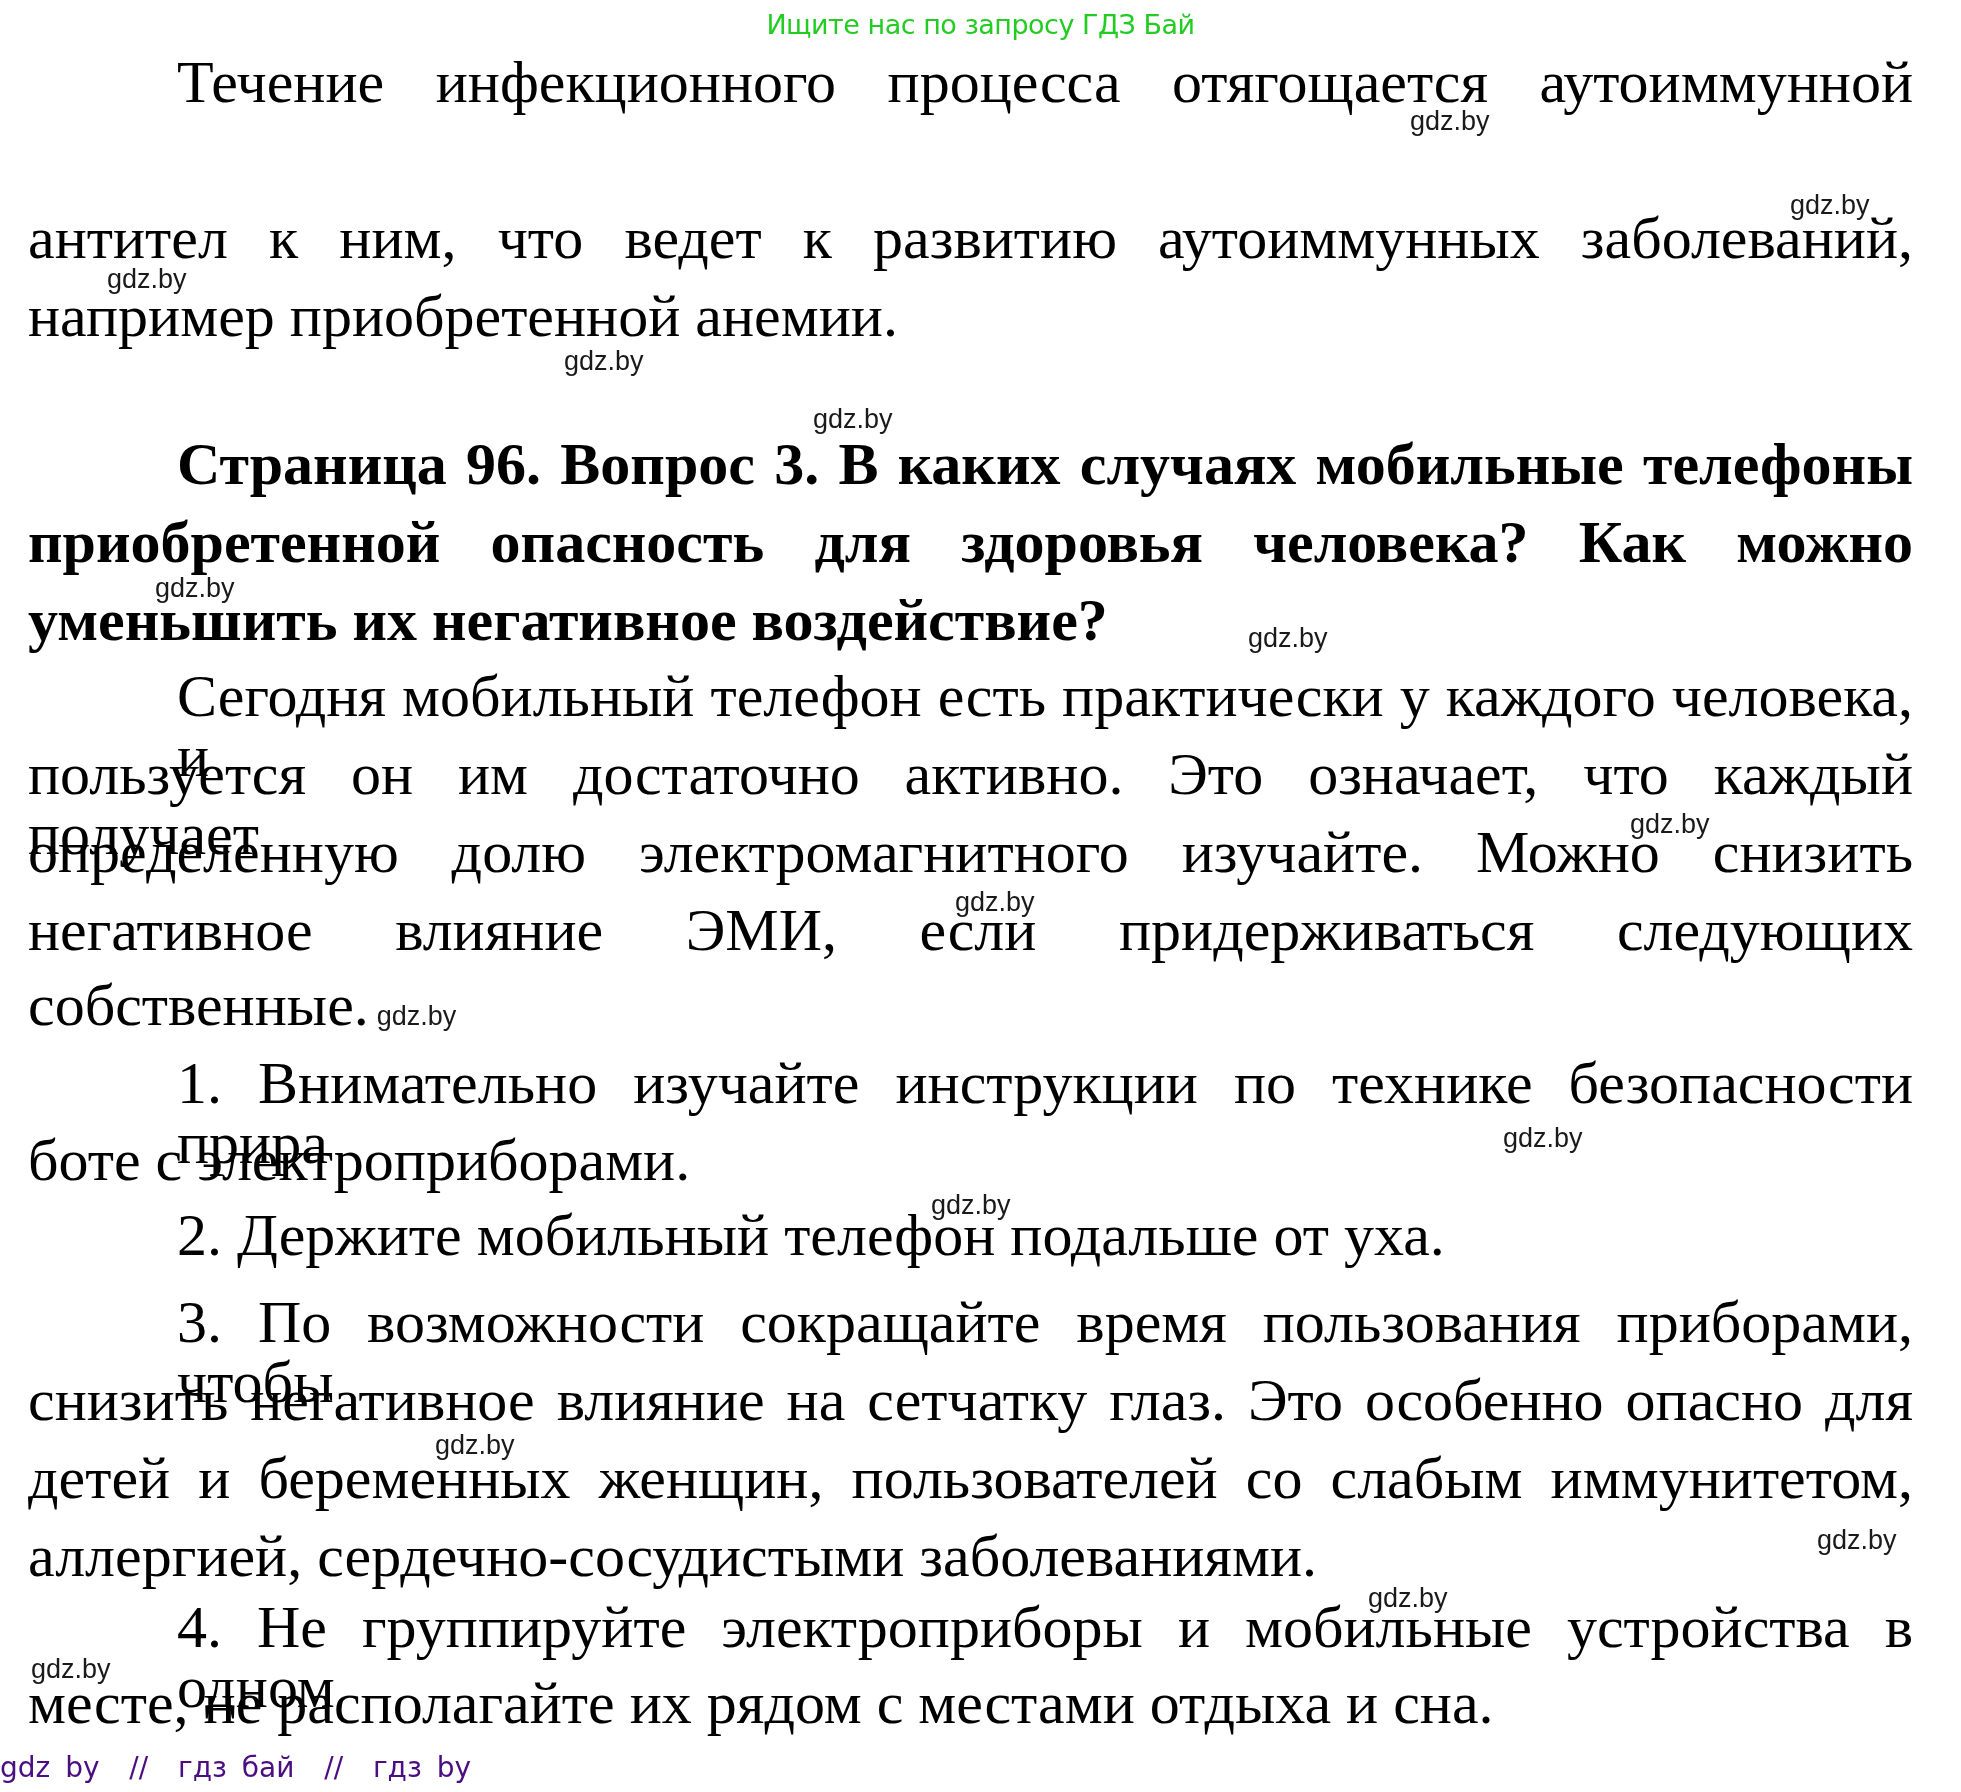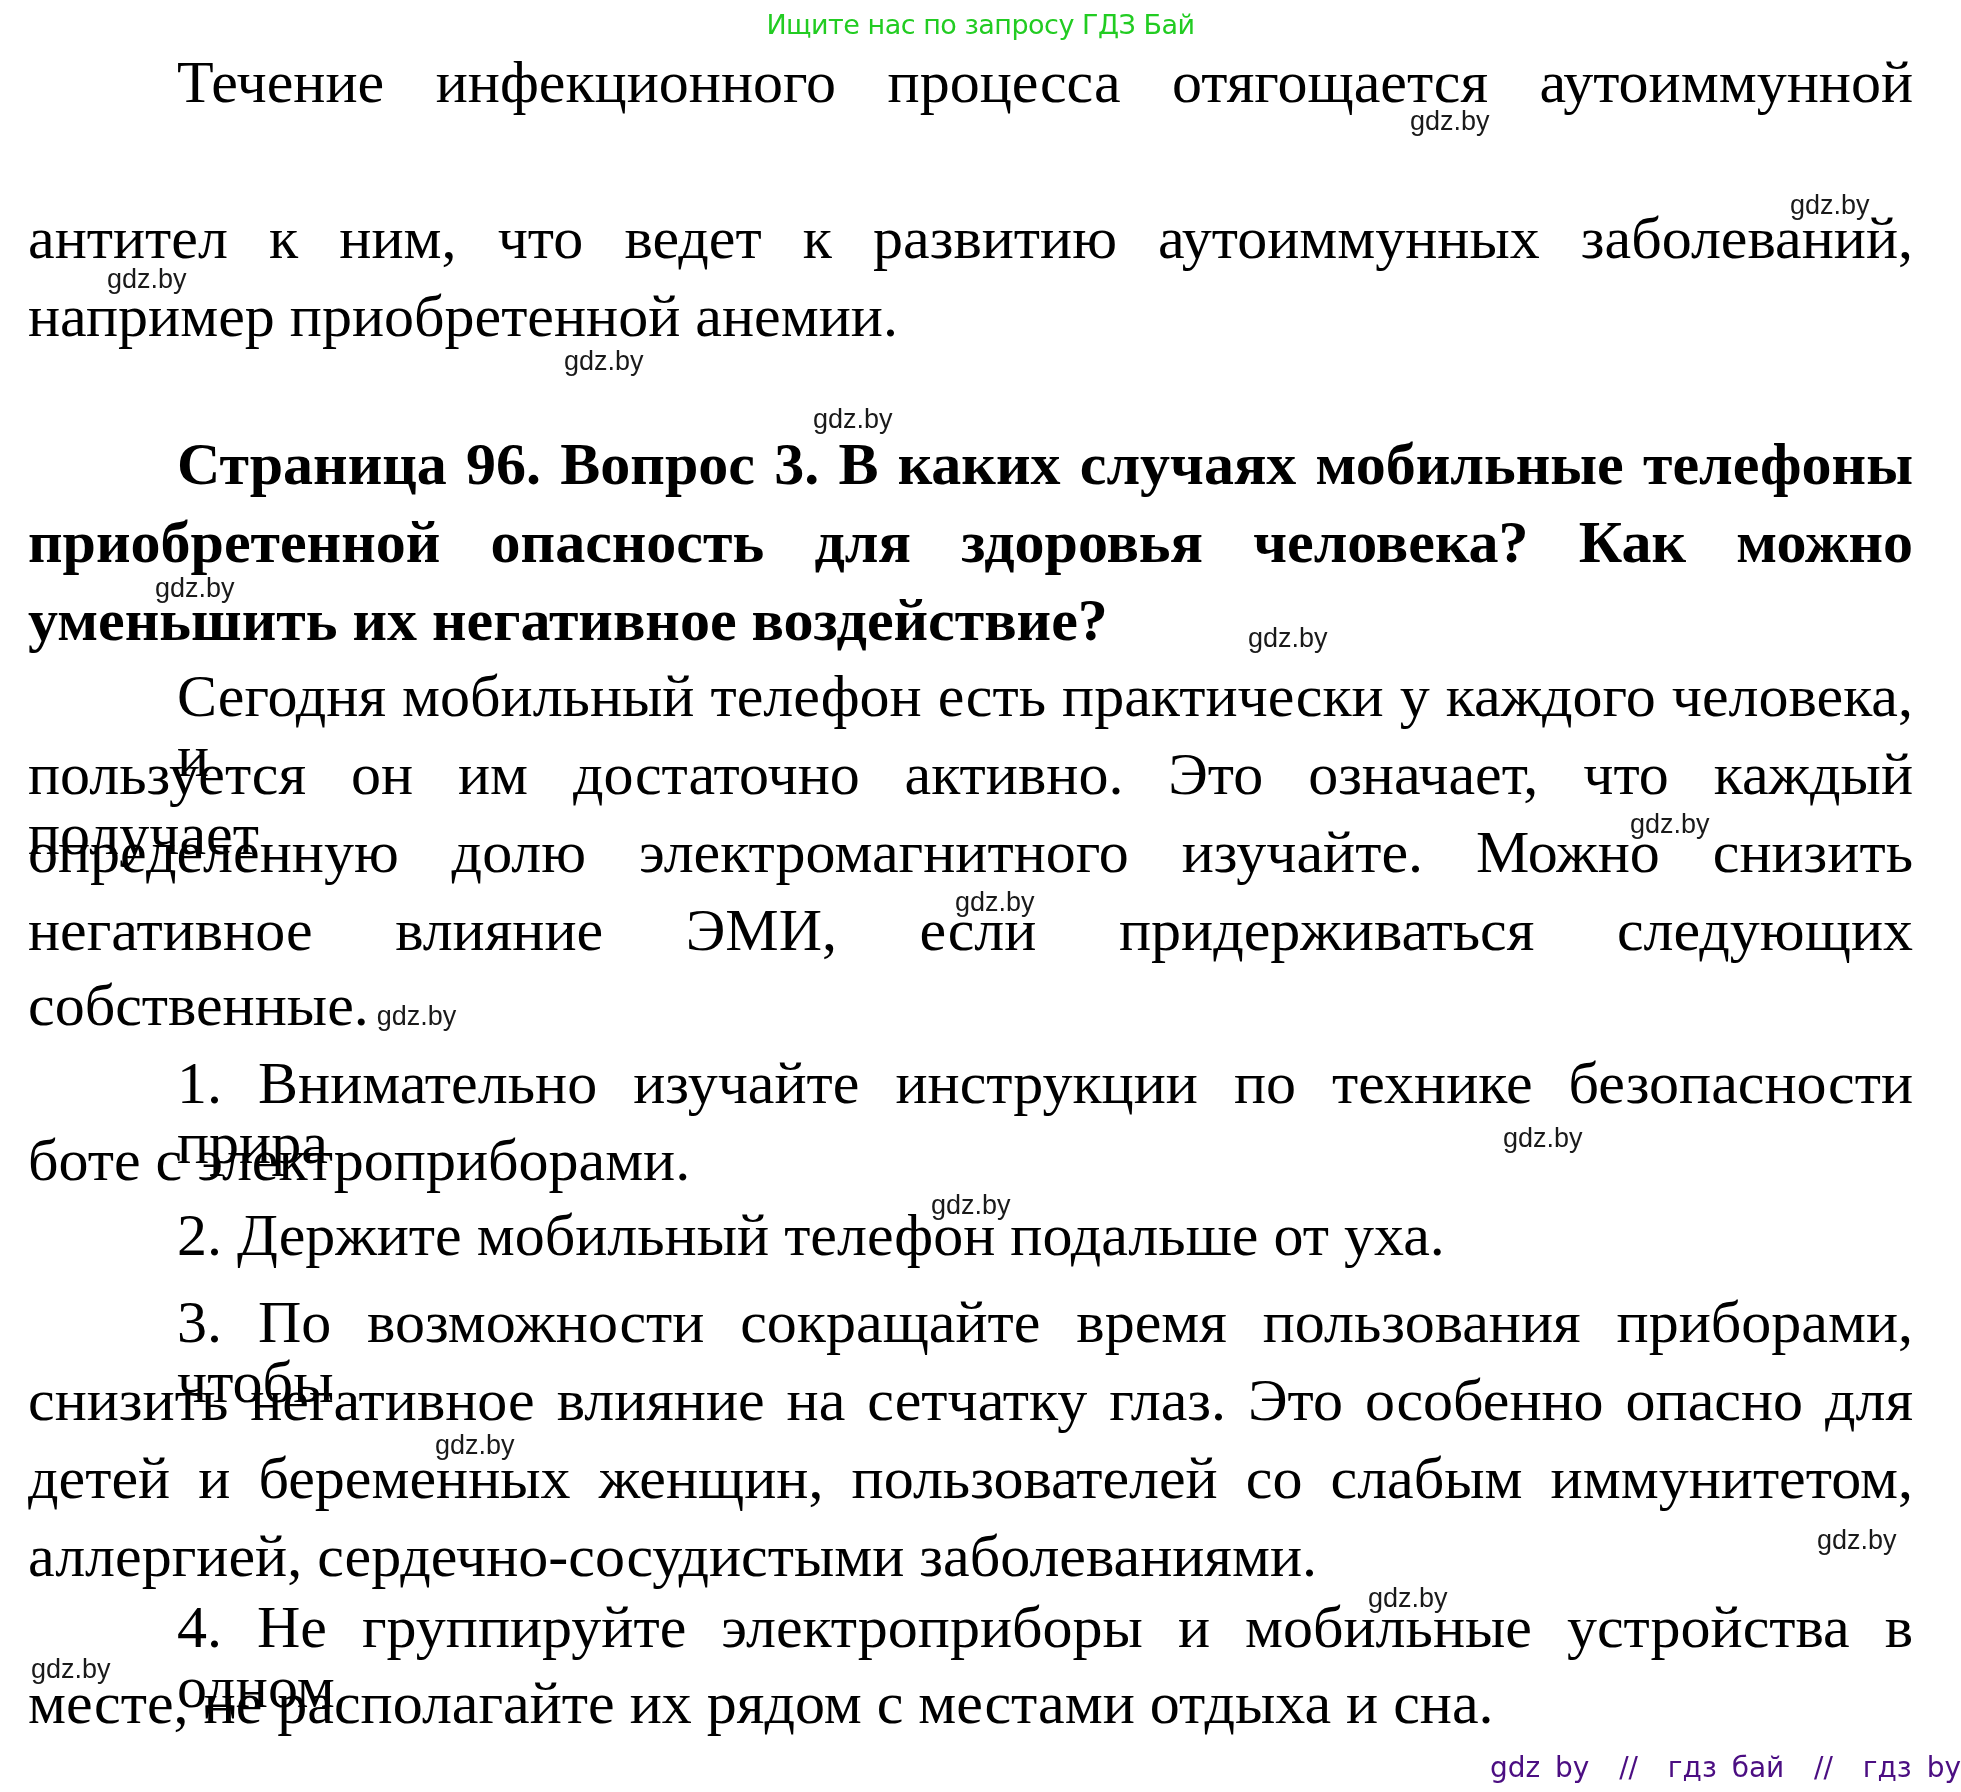--- a/index.html
+++ b/index.html
@@ -21,21 +21,21 @@
   .wm {
     position: absolute; font-family: "Liberation Sans", sans-serif; font-size: 27px;
     line-height: 27px; color: #1a1a1a; white-space: nowrap;
   }
   .wm-inline {
     font-family: "Liberation Sans", sans-serif; font-size: 27px; color: #1a1a1a;
     margin-left: 8px;
   }
   .footer {
     position: absolute; left: 0; top: 1748px; width: 1961px; height: 40px;
-    text-align: right; font-family: "DejaVu Sans", sans-serif; font-size: 28px;
+    text-align: left; font-family: "DejaVu Sans", sans-serif; font-size: 28px;
     line-height: 40px; color: #4b0e82; word-spacing: 6px;
   }
 </style>
 </head>
 <body>
 
 <div class="page">
 
   <div class="top-banner">Ищите нас по запросу ГДЗ Бай</div>
 

